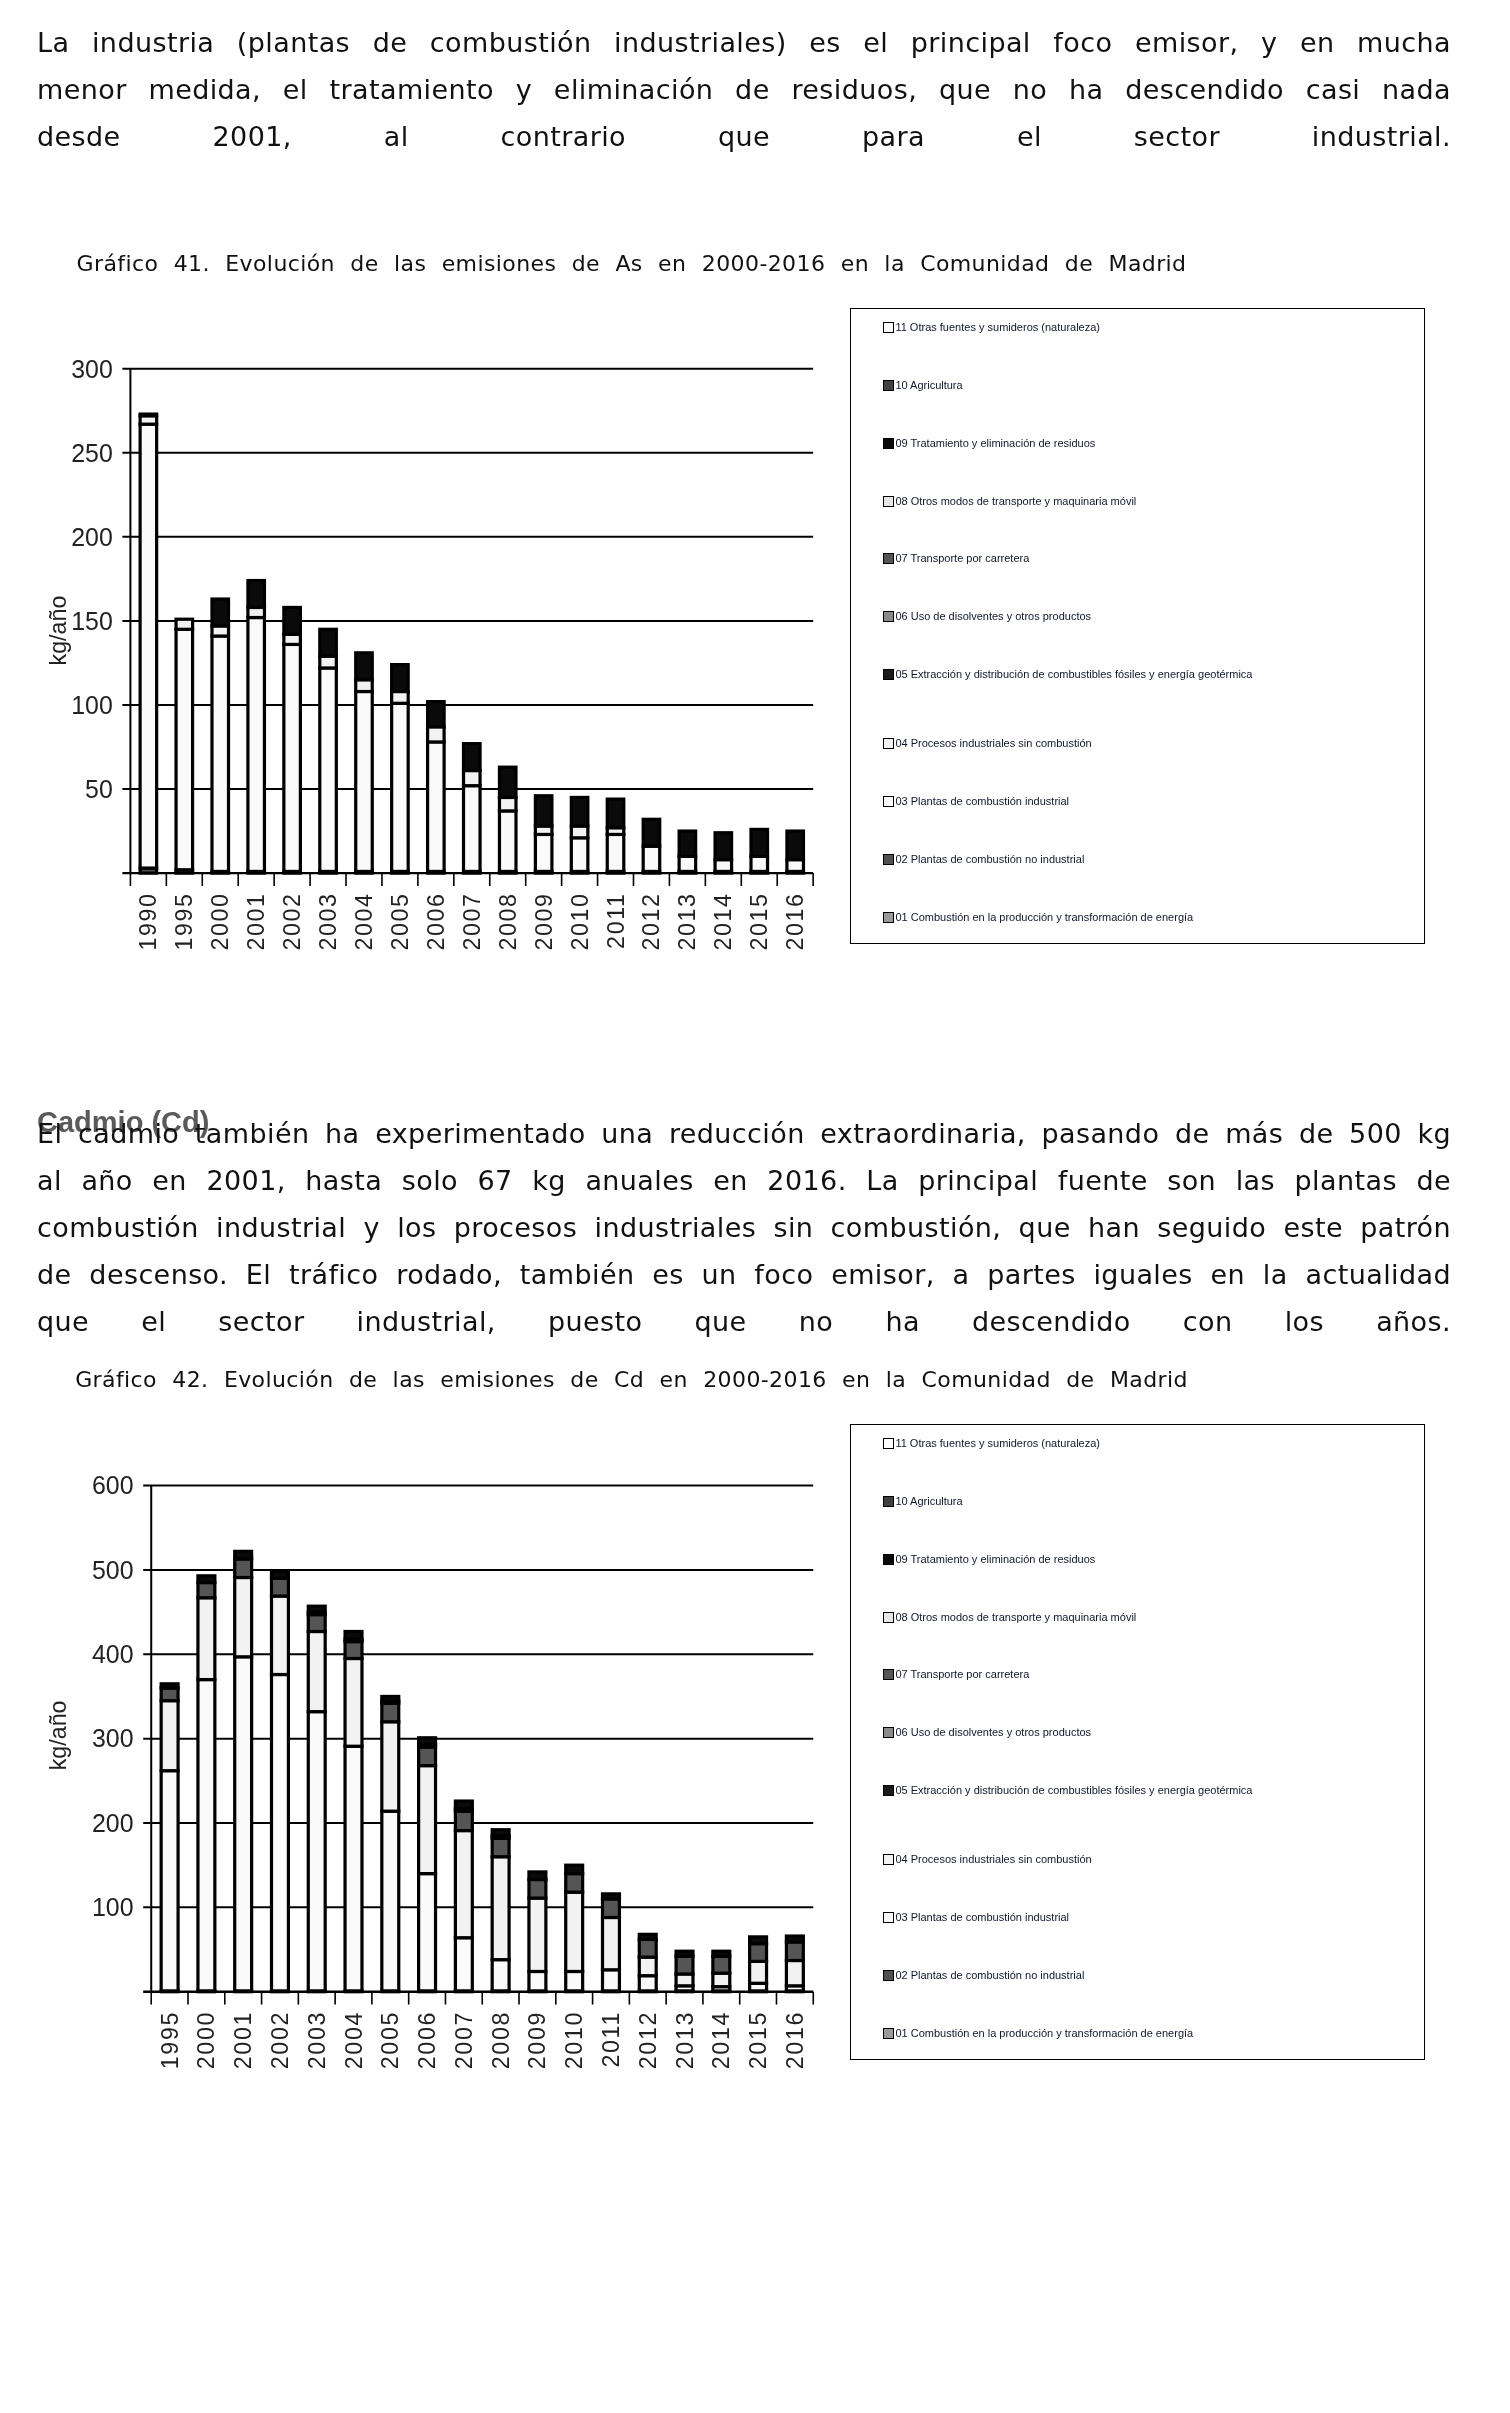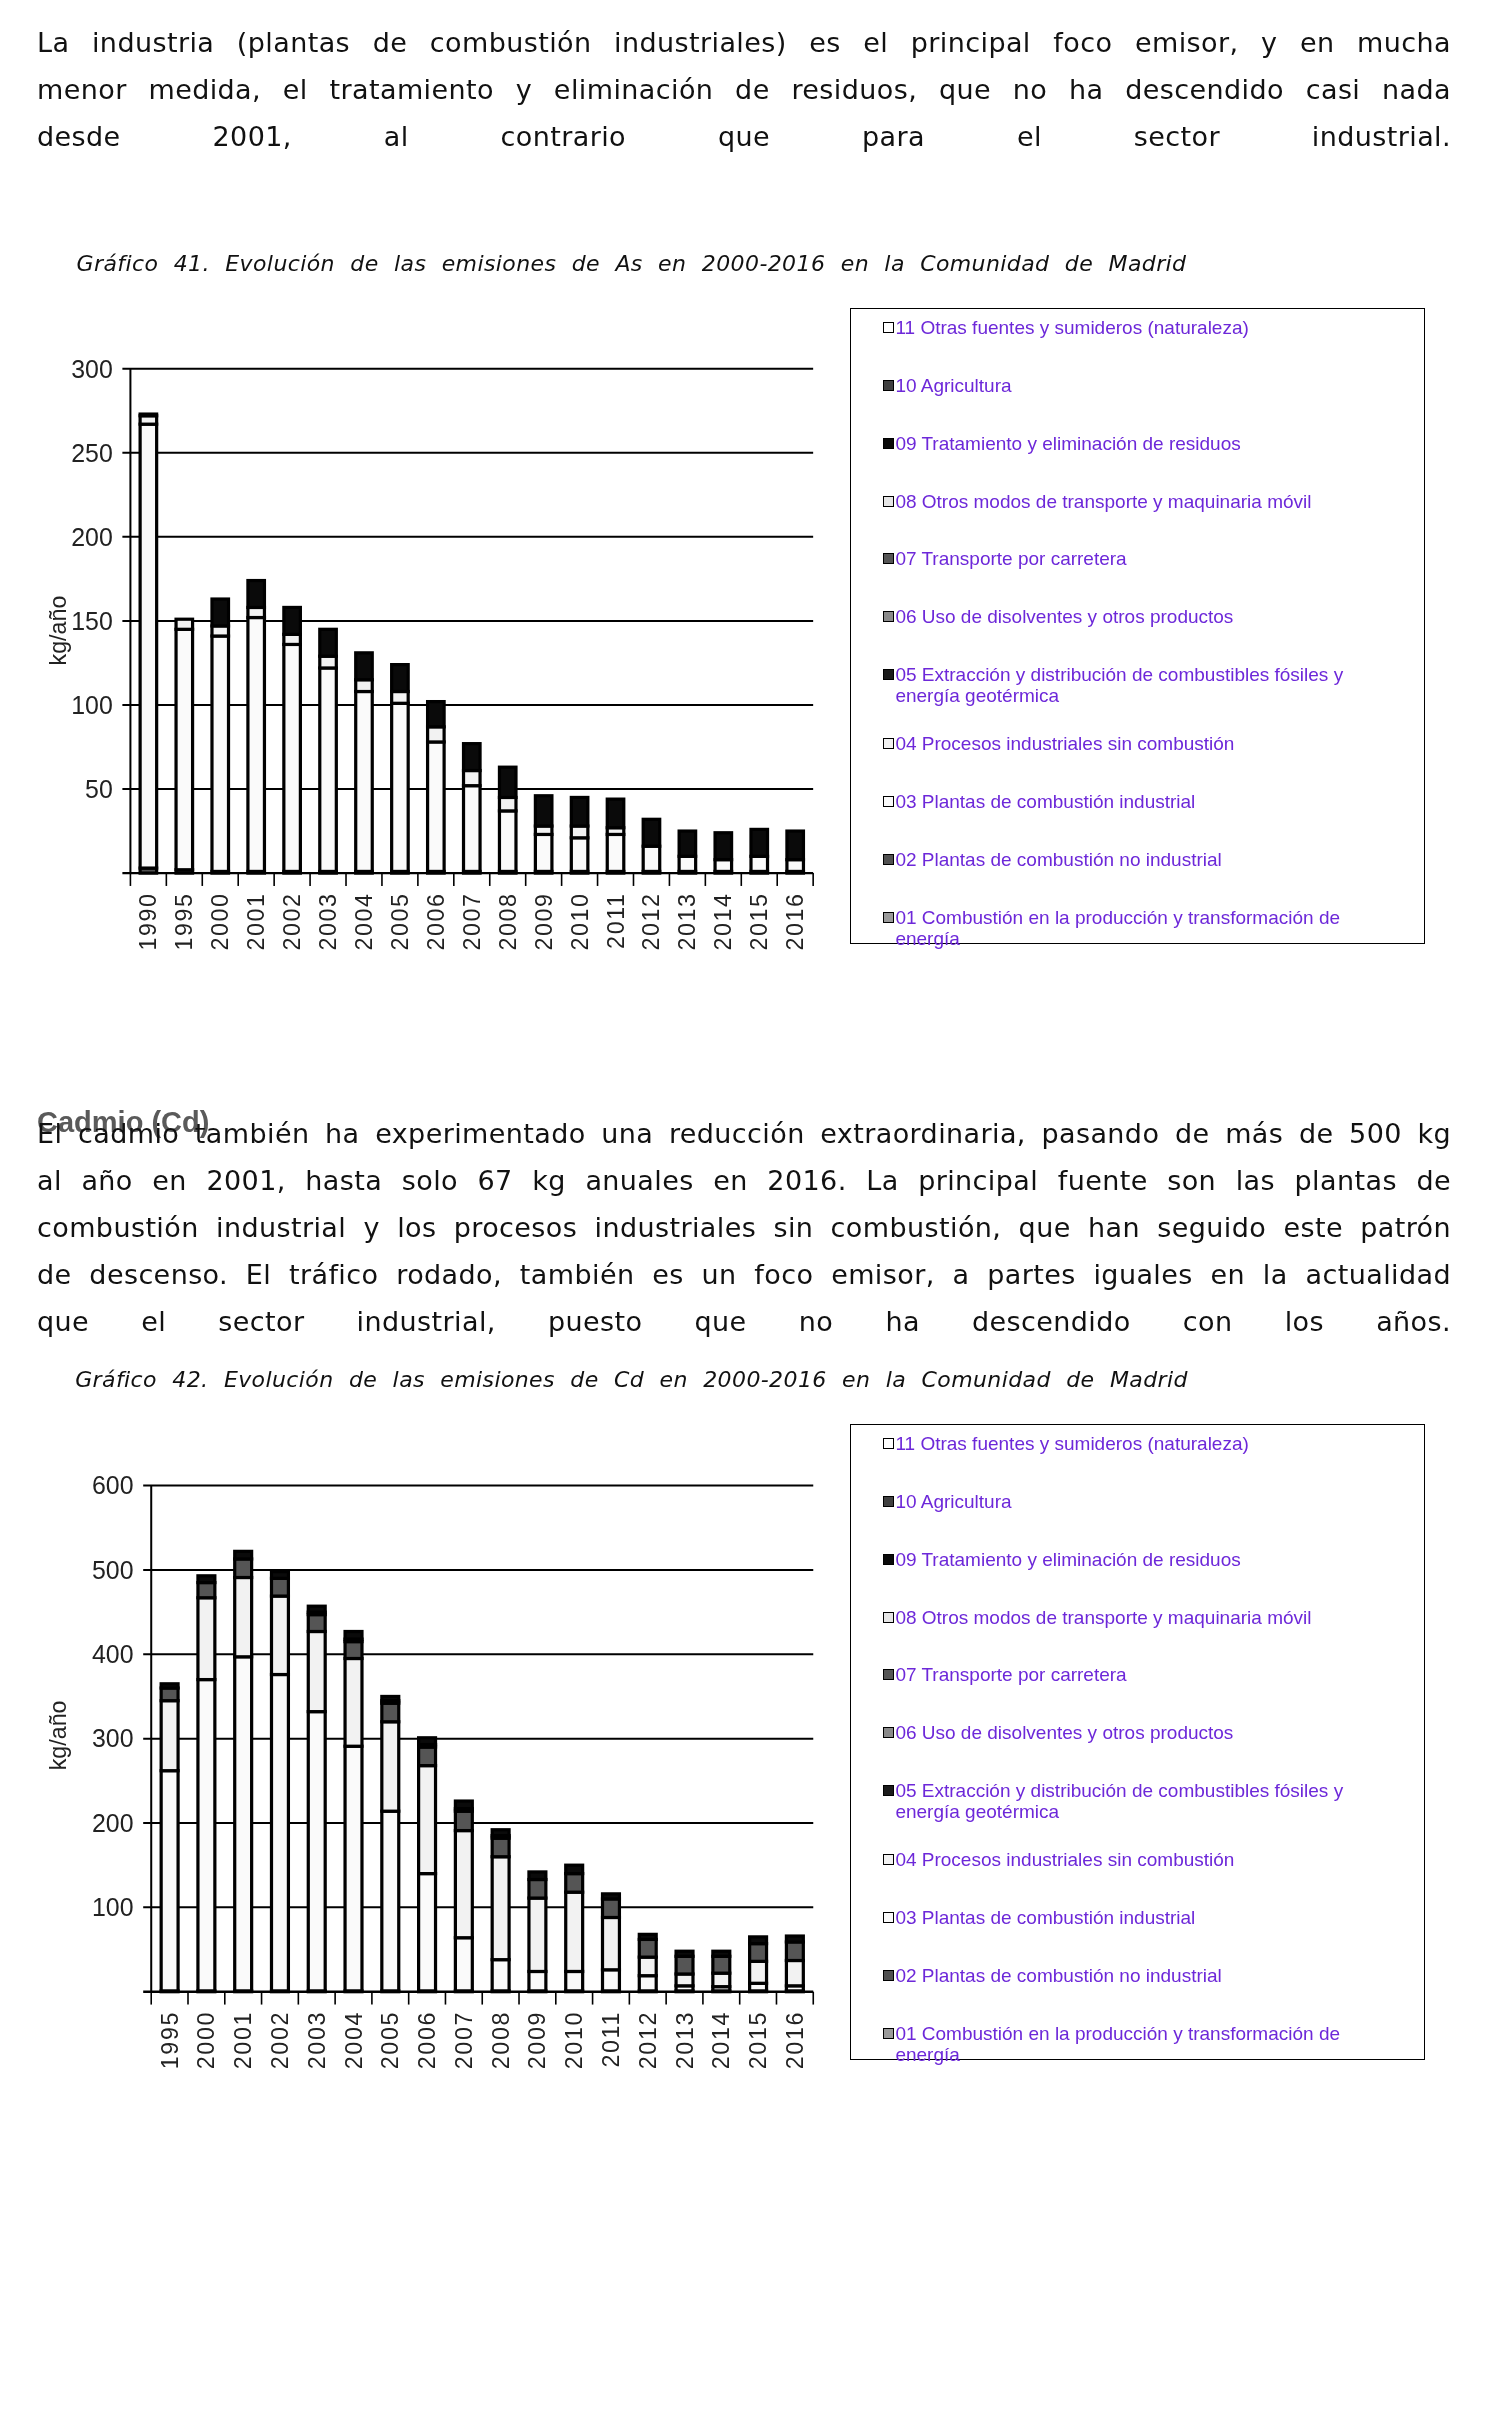--- a/index.html
+++ b/index.html
@@ -1,23 +1,23 @@
 <!DOCTYPE html>
 <html style="font-size:13px"><head>
 <meta charset="utf-8">
 <style>
   html, body { margin:0; padding:0; background:#ffffff; }
   body { width:1510px; height:2413px; position:relative; font-family:"DejaVu Sans", sans-serif; color:#111; }
   .para { position:absolute; left:37px; width:1414px; font-size:27px; line-height:47px; text-align:justify; letter-spacing:0.4px; word-spacing:6.4px; }
   .para::after { content:""; display:inline-block; width:100%; }
-  .caption { position:absolute; left:0; width:1263px; text-align:center; font-size:22px; font-style:italic; letter-spacing:0.4px; word-spacing:8px; }
+  .caption { position:absolute; left:0; width:1263px; text-align:center; font-size:22px; letter-spacing:0.4px; word-spacing:8px; }
   .heading { position:absolute; left:37px; font-family:"Liberation Sans", sans-serif; font-size:29px; font-weight:bold; color:#5a5a5a; }
   .chart { position:absolute; left:0; width:1510px; }
   .legend { position:absolute; border:1.6px solid #000; background:#fff; box-sizing:border-box; }
-  .legend-item { position:absolute; left:32px; right:16px; font-family:"Liberation Sans", sans-serif; font-size:19px; line-height:21px; color:#6d28d9; display:flex; align-items:flex-start; }
+  .legend-item { position:absolute; left:32px; right:16px; font-family:"Liberation Sans", sans-serif; font-size:11px; line-height:21px; color:#0f172a; display:flex; align-items:flex-start; }
   .swatch { width:8.8px; height:8.8px; border:1.6px solid #000; margin-top:4.8px; margin-right:1.6px; flex:0 0 auto; }
   svg text { font-family:"Liberation Sans", sans-serif; }
 </style>
 </head>
 <body>
 
 <p class="para" style="top:19px;margin:0;">La industria (plantas de combustión industriales) es el principal foco emisor, y en mucha menor medida, el tratamiento y eliminación de residuos, que no ha descendido casi nada desde 2001, al contrario que para el sector industrial.</p>
 
 <div class="caption" style="top:251px;">Gráfico 41. Evolución de las emisiones de As en 2000-2016 en la Comunidad de Madrid</div>
 <div class="chart" style="top:0;height:996px;">

